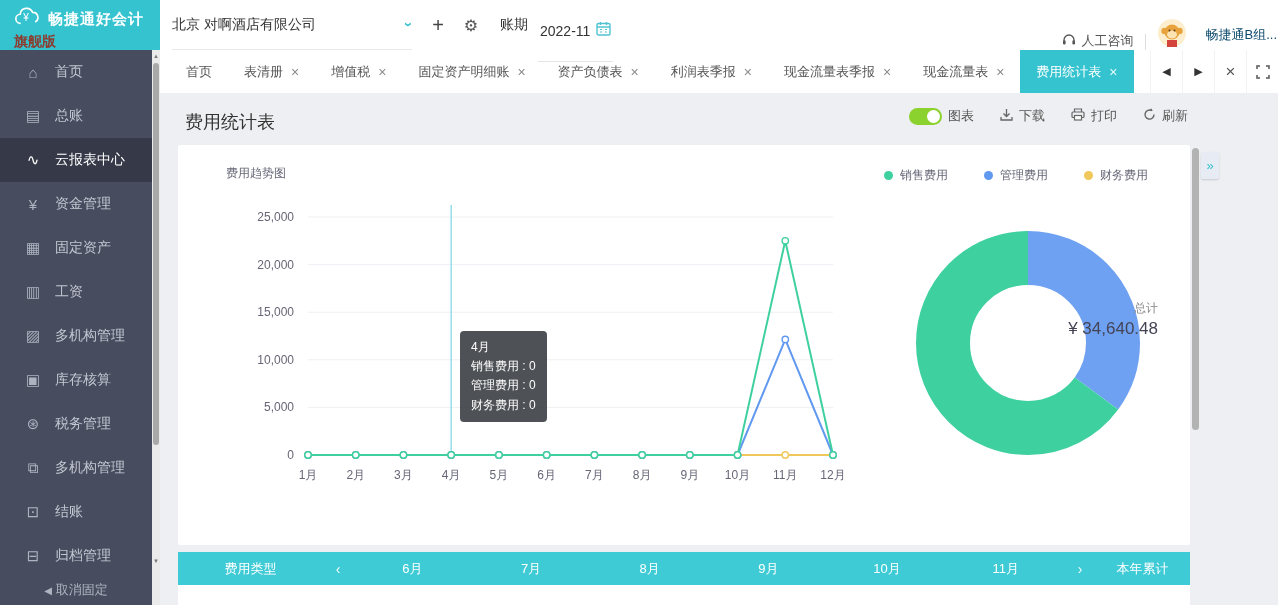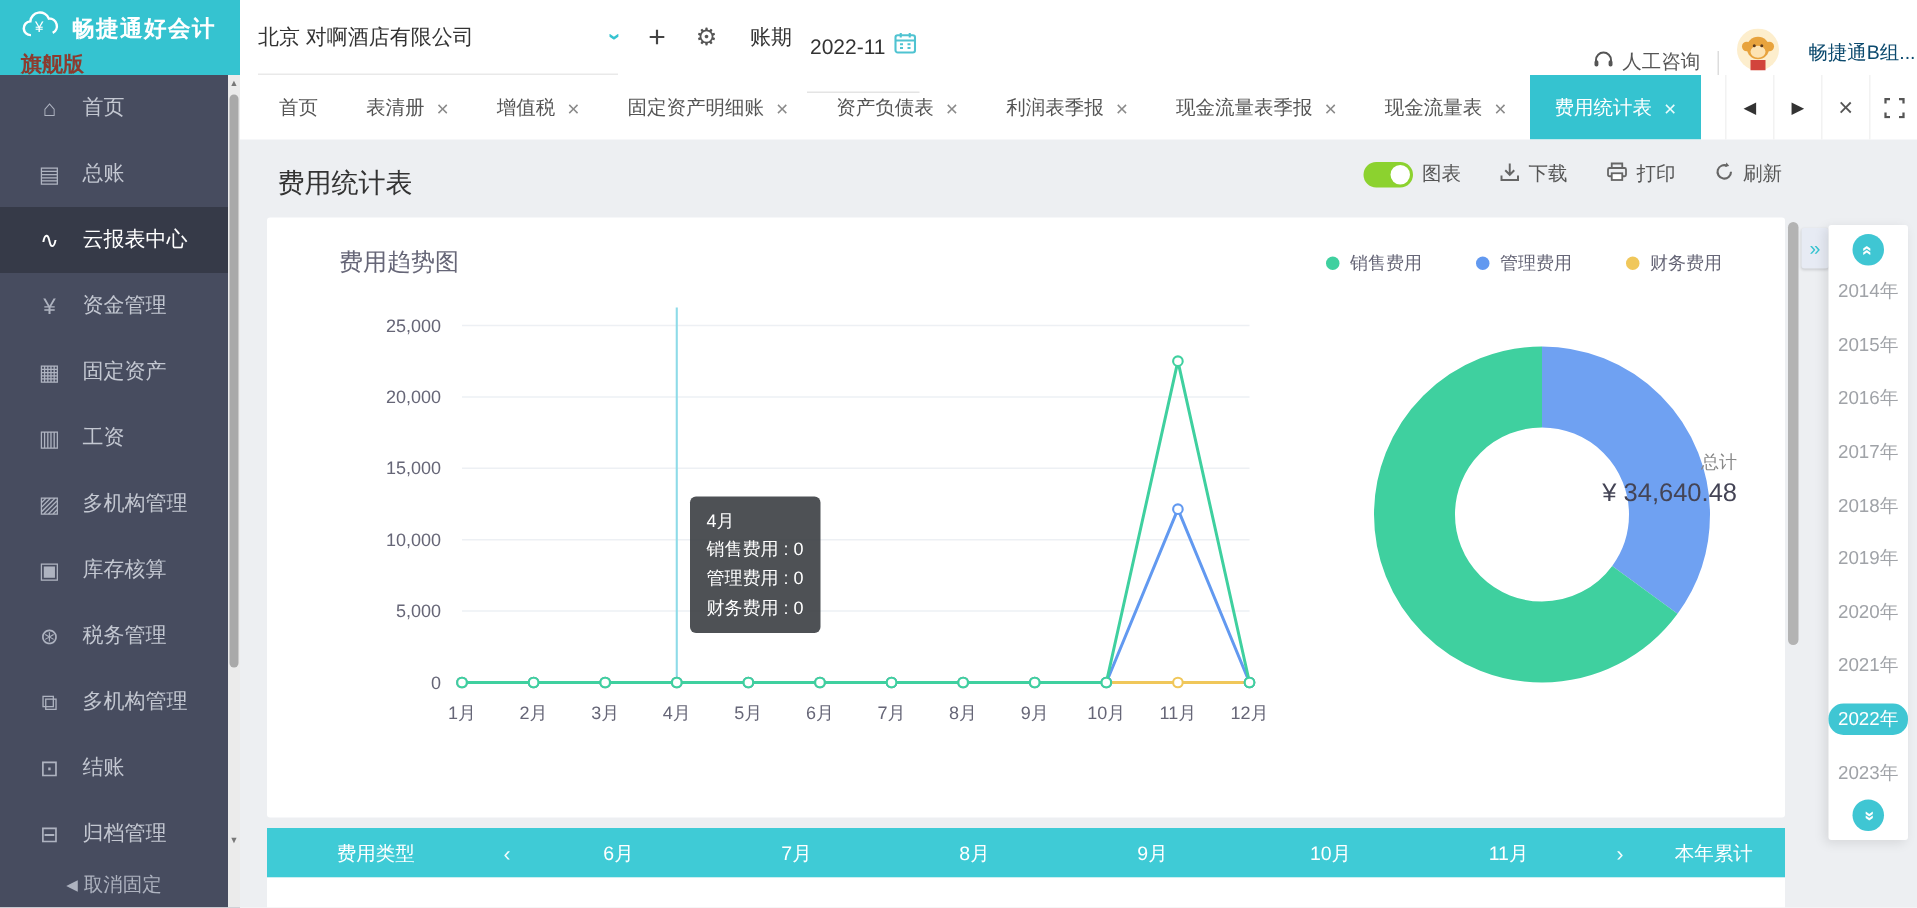--- a/index.html
+++ b/index.html
@@ -52,21 +52,21 @@
 
   
   .main { position:absolute; left:160px; top:93px; width:1118px; height:512px; }
   .page-title { position:absolute; left:25px; top:17px; font-size:18px; color:#333; font-weight:500; }
   .toolbar { position:absolute; right:90px; top:14px; display:flex; align-items:center; gap:26px; }
   .tool { display:flex; align-items:center; gap:6px; font-size:13px; color:#555; cursor:pointer; }
   .toggle { position:relative; width:33px; height:17px; border-radius:9px; background:#8cd22f; cursor:pointer; }
   .toggle .knob { position:absolute; right:2px; top:2px; width:13px; height:13px; border-radius:50%; background:#fff; }
 
   .card { position:absolute; left:18px; top:52px; width:1012px; height:400px; background:#fff; border-radius:2px; }
-  .chart-title { position:absolute; left:48px; top:20px; font-size:16px; color:#667; }
+  .chart-title { position:absolute; left:48px; top:20px; font-size:12px; color:#667; }
   .legend { position:absolute; right:42px; top:22px; display:flex; gap:36px; }
   .legend-item { display:flex; align-items:center; gap:7px; font-size:12px; color:#667; cursor:pointer; }
   .legend-dot { width:9px; height:9px; border-radius:50%; }
   #line-chart { position:absolute; left:30px; top:42px; }
   .tooltip { position:absolute; left:282px; top:186px; background:rgba(54,57,62,.88); color:#fff; border-radius:4px; padding:7px 11px; font-size:12px; line-height:1.6; white-space:nowrap; z-index:2; }
   #donut-chart { position:absolute; left:720px; top:68px; }
   .donut-center { position:absolute; left:720px; top:155px; width:260px; text-align:right; pointer-events:none; }
   .donut-center .lbl { font-size:12px; color:#888; }
   .donut-center .val { font-size:17px; color:#445; margin-top:2px; }
 
@@ -407,40 +407,20 @@
       <div class="donut-center">
         <div class="lbl">总计</div>
         <div class="val">¥ 34,640.48</div>
       </div>
     </div>
 
     <div class="main-thumb"></div>
     <div class="collapse-btn">
       <span>»</span>
     </div>
-    <div class="year-panel">
-      <div class="year-chev">
-          <span style="transform:rotate(90deg);">«</span>
-        </div>
-      <div class="year-list" id="year-list">
-          <div class="year-item">2014年</div>
-          <div class="year-item">2015年</div>
-          <div class="year-item">2016年</div>
-          <div class="year-item">2017年</div>
-          <div class="year-item">2018年</div>
-          <div class="year-item">2019年</div>
-          <div class="year-item">2020年</div>
-          <div class="year-item">2021年</div>
-          <div class="year-item selected">2022年</div>
-          <div class="year-item">2023年</div>
-        </div>
-      <div class="year-chev">
-          <span style="transform:rotate(-90deg);">«</span>
-        </div>
-    </div>
 
     <div class="footerbar" id="footerbar">
         <div class="fcell f-type">费用类型</div>
         <div class="fcell f-chev">‹</div>
         <div class="fcell f-month">6月</div>
         <div class="fcell f-month">7月</div>
         <div class="fcell f-month">8月</div>
         <div class="fcell f-month">9月</div>
         <div class="fcell f-month">10月</div>
         <div class="fcell f-month">11月</div>

